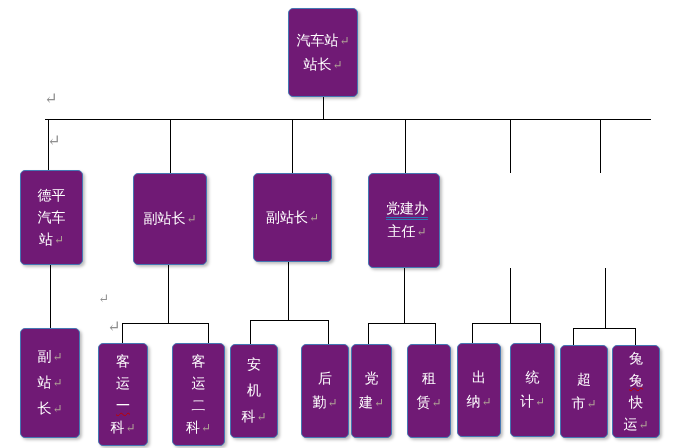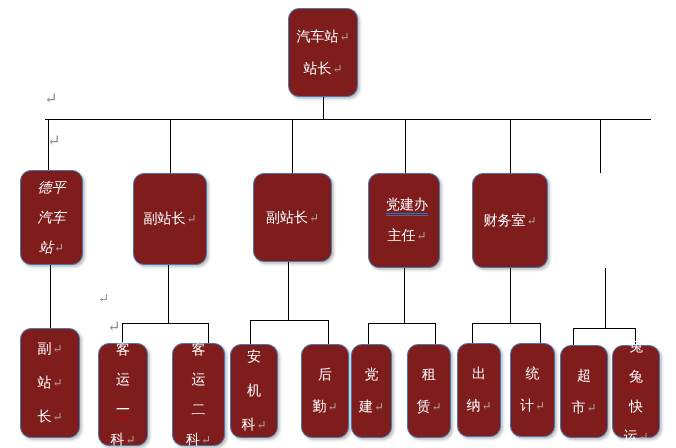--- a/index.html
+++ b/index.html
@@ -1,22 +1,22 @@
 <!DOCTYPE html>
 <html><head>
 <meta charset="utf-8">
 <style>
   html,body{margin:0;padding:0;background:#fff;}
   #canvas{position:relative;width:676px;height:448px;background:#fff;overflow:hidden;
           font-family:"Liberation Serif","DejaVu Serif",serif;}
   #connectors{position:absolute;left:0;top:0;}
-  .box{position:absolute;background:#7f1d1d;border:1.5px solid #4577B3;border-radius:11px;
+  .box{position:absolute;background:#701a75;border:1.5px solid #4577B3;border-radius:5px;
        box-shadow:2px 2px 3px rgba(0,0,0,0.25);color:#fff;font-size:14px;
        display:flex;flex-direction:column;justify-content:center;align-items:center;
-       text-align:center;line-height:22px;box-sizing:border-box;gap:8px;}
+       text-align:center;line-height:22px;box-sizing:border-box;}
   .line{white-space:nowrap;}
   .br{color:#B0A296;font-size:12px;margin-left:1px;}
   .mark{position:absolute;color:#8F8F8F;font-size:16px;line-height:16px;}
   .mark.small{font-size:13px;}
   .mark.blue{color:#9DC3E6;font-size:11px;}
   .ul-blue{border-bottom:3px double #2E74B5;padding-bottom:1px;}
   .sq-red{text-decoration:underline;text-decoration-style:wavy;text-decoration-color:#C00000;
           text-decoration-thickness:1.2px;text-underline-offset:2px;}
   .lh24{line-height:24px;} .lh26{line-height:26px;} .lh23{line-height:23px;}
 </style>
@@ -69,42 +69,39 @@
   <span class="mark" style="left:47px;top:133px;">↵</span>
   <span class="mark blue" style="left:46px;top:181px;">↵</span>
   <span class="mark small" style="left:98px;top:291px;">↵</span>
   <span class="mark" style="left:107px;top:319px;">↵</span>
 
   <div class="box lh24" style="left:288px;top:8px;width:70px;height:89px;">
     <div class="line"><span>汽车站</span><span class="br">↵</span></div>
     <div class="line"><span>站长</span><span class="br">↵</span></div>
   </div>
 
-  <div class="box" style="left:20px;top:170px;width:63px;height:95px;font-style:italic;">
+  <div class="box" style="left:20px;top:170px;width:63px;height:95px;">
     <div class="line"><span>德平</span></div>
     <div class="line"><span>汽车</span></div>
     <div class="line"><span>站</span><span class="br">↵</span></div>
   </div>
 
   <div class="box" style="left:133px;top:173px;width:74px;height:92px;">
     <div class="line"><span>副站长</span><span class="br">↵</span></div>
   </div>
 
   <div class="box" style="left:253px;top:173px;width:79px;height:89px;">
     <div class="line"><span>副站长</span><span class="br">↵</span></div>
   </div>
 
   <div class="box lh23" style="left:368px;top:173px;width:72px;height:95px;padding-left:6px;">
     <div class="line"><span class="ul-blue">党建办</span></div>
     <div class="line"><span>主任</span><span class="br">↵</span></div>
   </div>
 
-  <div class="box" style="left:472px;top:173px;width:76px;height:95px;">
-    <div class="line"><span>财务室</span><span class="br">↵</span></div>
-  </div>
 
 
   <div class="box lh26" style="left:20px;top:328px;width:60px;height:110px;">
     <div class="line"><span>副</span><span class="br">↵</span></div>
     <div class="line"><span>站</span><span class="br">↵</span></div>
     <div class="line"><span>长</span><span class="br">↵</span></div>
   </div>
 
   <div class="box" style="left:98px;top:343px;width:50px;height:103px;">
     <div class="line"><span>客</span></div>

